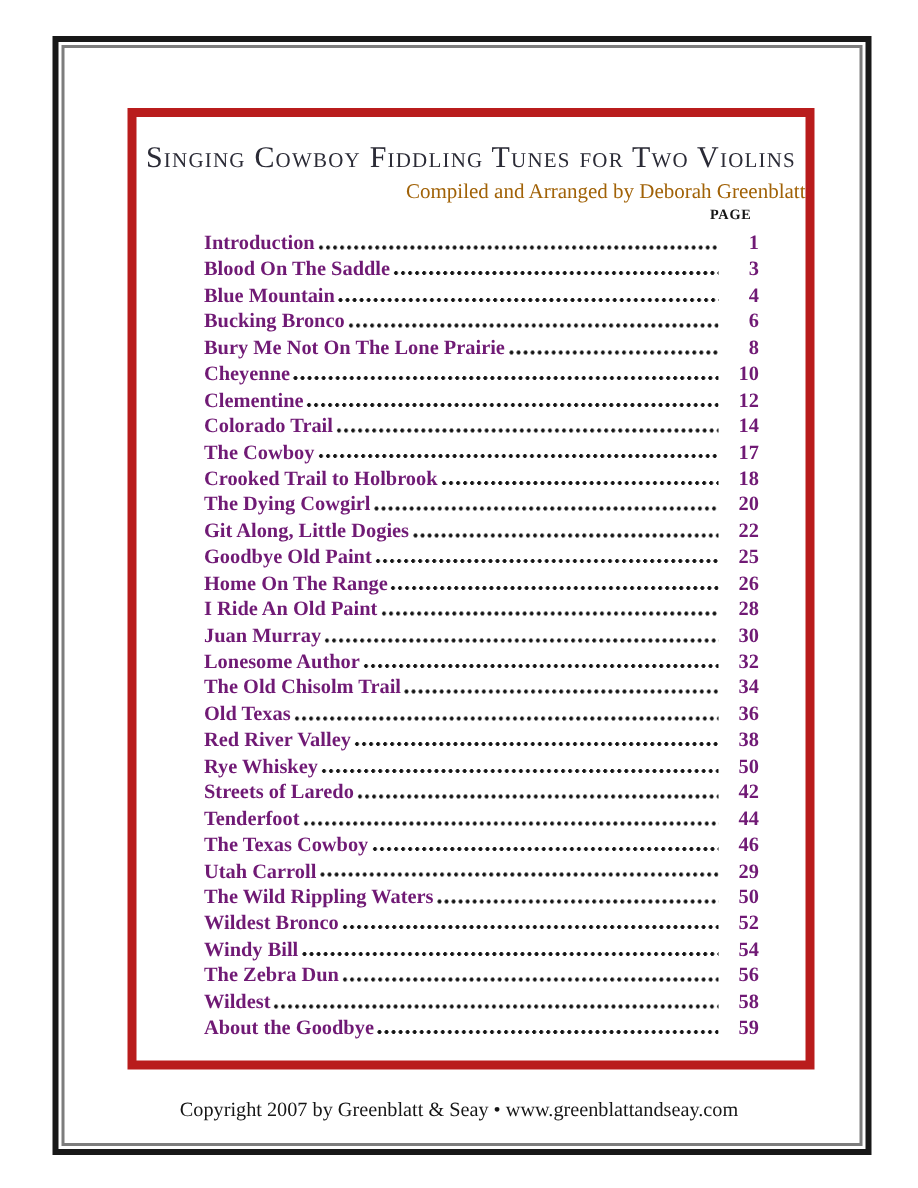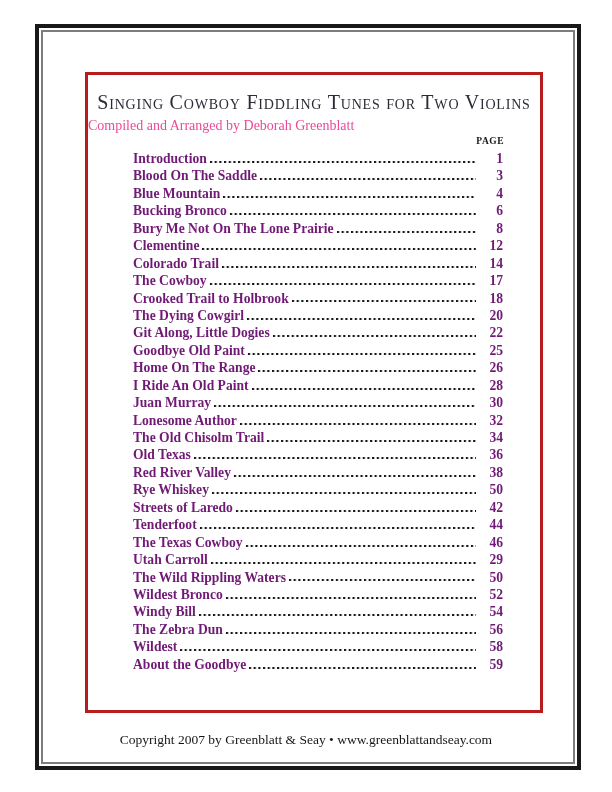--- a/index.html
+++ b/index.html
@@ -31,44 +31,44 @@
     border: 2px solid #7d7d7d;
   }
   
   .content-box {
     position: absolute;
     left: 85px;
     top: 72px;
     width: 458px;
     height: 641px;
     box-sizing: border-box;
-    border: 3px solid #b91c1c;
+    border: 6px solid #b91c1c;
     background: #ffffff;
   }
   .book-title {
     position: absolute;
     top: 14px;
     left: 0;
     right: 0;
     text-align: center;
     font-variant: small-caps;
     font-size: 20px;
     letter-spacing: 0.8px;
     color: #2b2b36;
     white-space: nowrap;
     line-height: 26px;
   }
   .book-subtitle {
     position: absolute;
     top: 42px;
     left: 0;
     right: 0;
-    text-align: left;
+    text-align: right;
     font-size: 14px;
-    color: #ec4899;
+    color: #a16207;
     line-height: 17px;
     white-space: nowrap;
   }
   .page-col-label {
     position: absolute;
     top: 61px;
     right: 36px;
     font-size: 9.5px;
     font-weight: bold;
     letter-spacing: 0.5px;
@@ -156,20 +156,25 @@
     <span class="toc-dots"></span>
     <span class="toc-page">6</span>
   </div>
 
   <div class="toc-row">
     <span class="toc-title">Bury Me Not On The Lone Prairie</span>
     <span class="toc-dots"></span>
     <span class="toc-page">8</span>
   </div>
 
+  <div class="toc-row">
+    <span class="toc-title">Cheyenne</span>
+    <span class="toc-dots"></span>
+    <span class="toc-page">10</span>
+  </div>
 
   <div class="toc-row">
     <span class="toc-title">Clementine</span>
     <span class="toc-dots"></span>
     <span class="toc-page">12</span>
   </div>
 
   <div class="toc-row">
     <span class="toc-title">Colorado Trail</span>
     <span class="toc-dots"></span>

